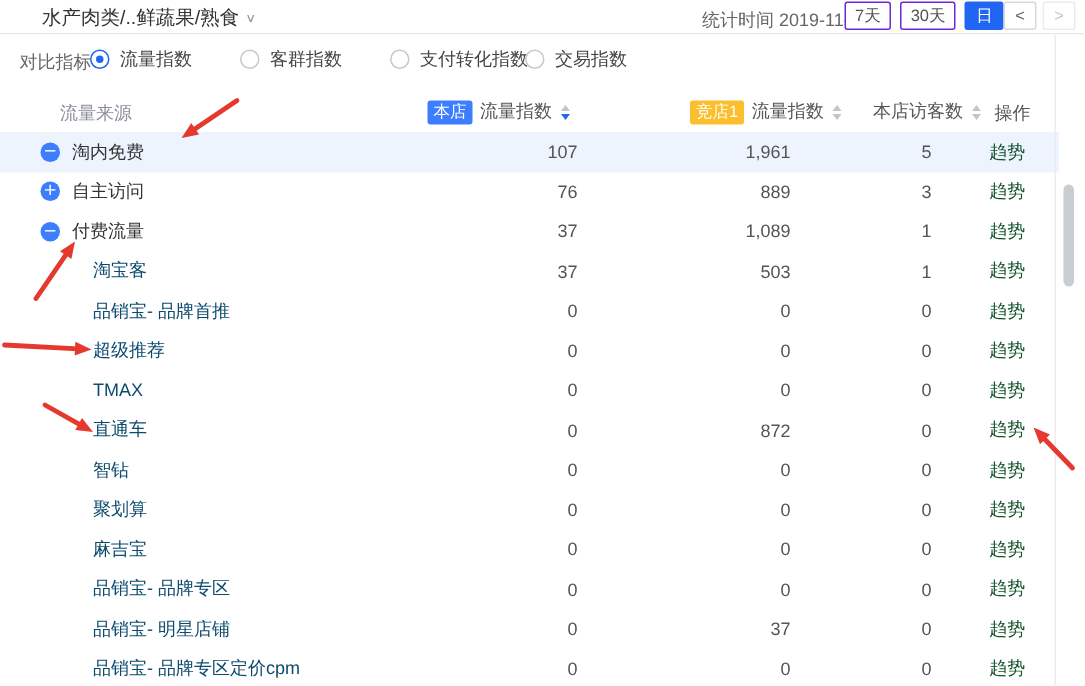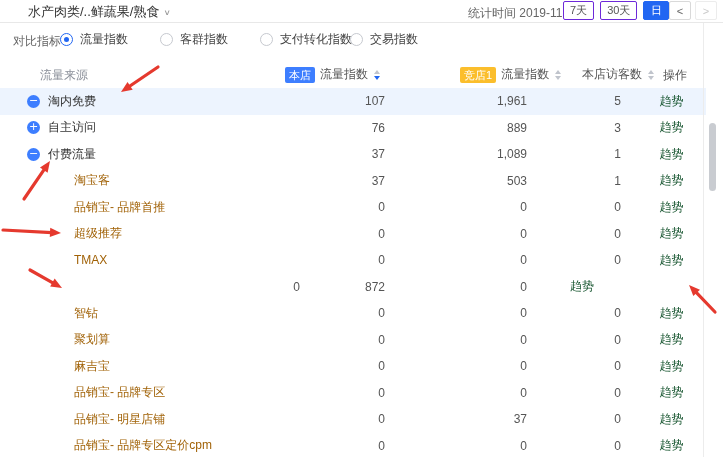--- a/index.html
+++ b/index.html
@@ -39,21 +39,21 @@
   .badge.comp{background:#fbbe2c;}
   .sort{display:inline-flex;flex-direction:column;gap:2px;margin-left:1px;}
   .sort i{display:block;width:0;height:0;border-left:3.5px solid transparent;border-right:3.5px solid transparent;}
   .sort .up{border-bottom:4px solid #c0c4cc;}
   .sort .down{border-top:4px solid #c0c4cc;}
   .sort.desc .down{border-top-color:#2166f2;}
   .trow{display:grid;grid-template-columns:300px 85px 142px 94px 85px;height:26.5px;align-items:center;}
   .trow.hl{background:#edf4fe;}
   .cell-name{display:flex;align-items:center;gap:8px;}
   .cell-name.lvl0{padding-left:27px;color:#333;}
-  .cell-name.lvl1{padding-left:62px;color:#a16207;margin-left:12px;}
+  .cell-name.lvl1{padding-left:62px;color:#0c4a6e;}
   .toggle{width:13px;height:13px;border-radius:50%;background:#3d7eff;color:#fff;font-size:11px;line-height:12px;
     text-align:center;flex:0 0 auto;cursor:pointer;font-family:"DejaVu Sans",sans-serif;}
   .num{text-align:right;color:#555;}
   .cell-action{text-align:center;padding-left:16px;}
   .trend-link{color:#14532d;text-decoration:none;cursor:pointer;}
   
   .right-edge{position:absolute;left:703px;top:23px;bottom:0;width:1px;background:#ececec;}
   .scrollbar{position:absolute;left:709px;top:115px;width:8px;height:342px;}
   .scroll-thumb{width:7px;height:68px;margin-top:8px;border-radius:4px;background:#c9ccd1;}
   
@@ -190,20 +190,23 @@
         <div class="trow">
           <div class="cell-name lvl1">
             <span>TMAX</span>
           </div>
           <div class="num">0</div>
           <div class="num">0</div>
           <div class="num">0</div>
           <div class="cell-action"><a class="trend-link">趋势</a></div>
         </div>
         <div class="trow">
+          <div class="cell-name lvl1">
+            <span>直通车</span>
+          </div>
           <div class="num">0</div>
           <div class="num">872</div>
           <div class="num">0</div>
           <div class="cell-action"><a class="trend-link">趋势</a></div>
         </div>
         <div class="trow">
           <div class="cell-name lvl1">
             <span>智钻</span>
           </div>
           <div class="num">0</div>

